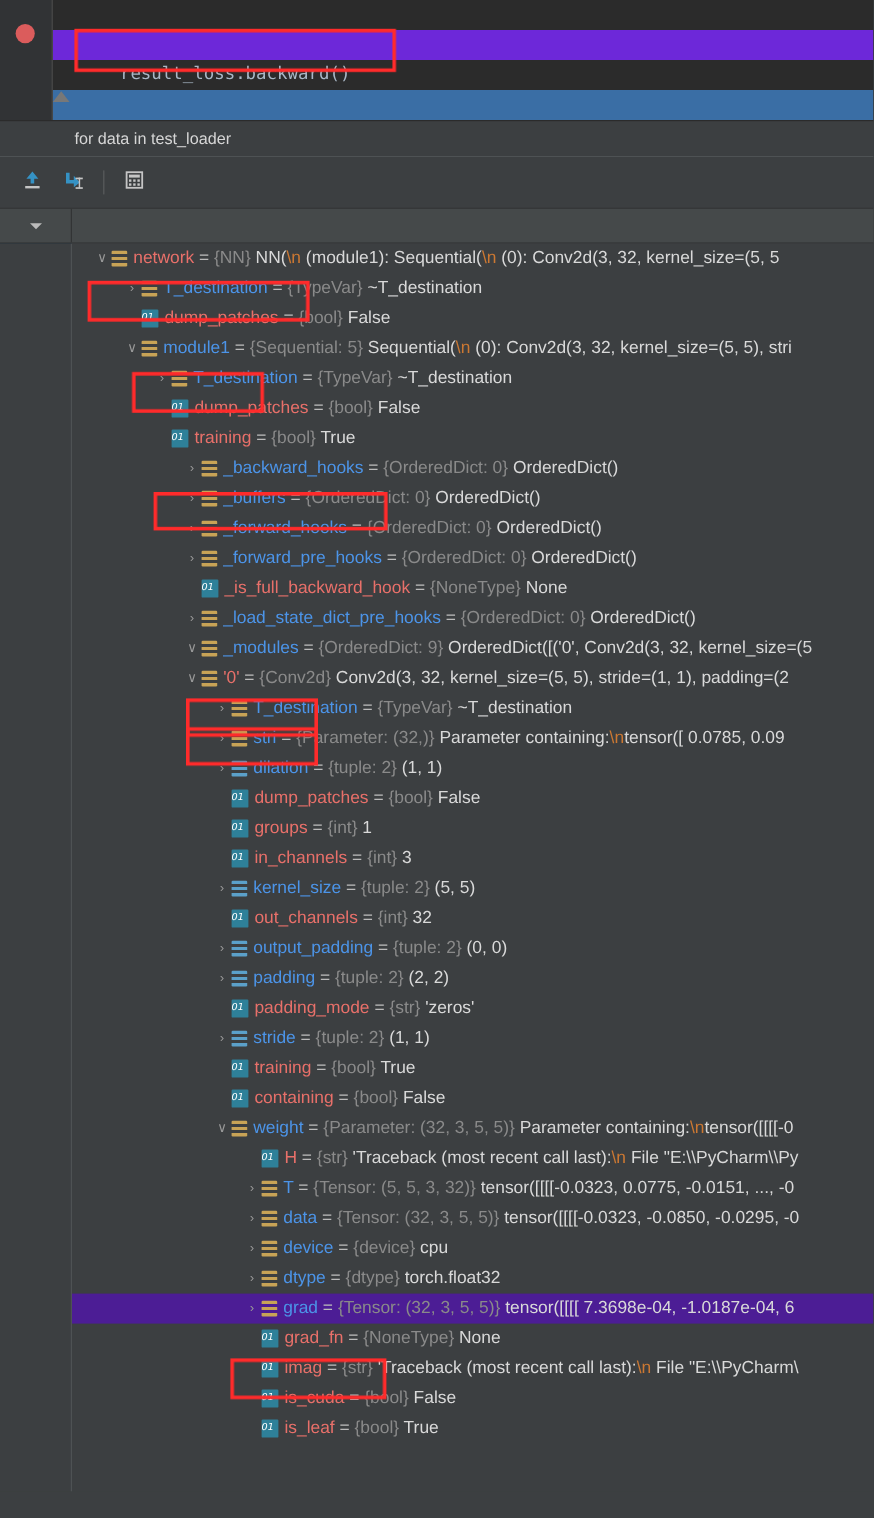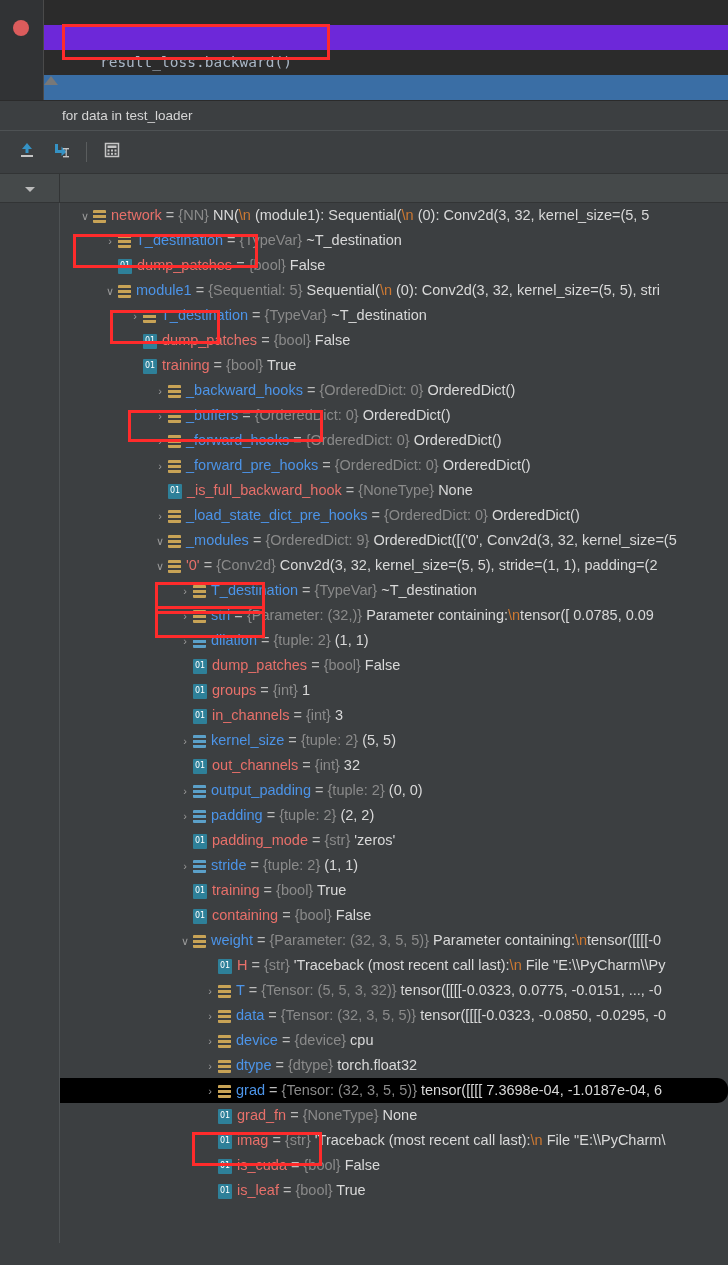--- a/index.html
+++ b/index.html
@@ -126,21 +126,21 @@
     background: #0d293e;
   }
   .vrow {
     position: relative;
     height: 25px; line-height: 25px;
     white-space: nowrap;
     font-size: 14.5px;
     color: #bbbbbb;
     overflow: hidden;
   }
-  .vrow.selected { background: #000000; border-radius: 11px; }
+  .vrow.selected { background: #4c1d95; }
   .vrow .indent { display: inline-block; }
   .arrow {
     display: inline-block;
     width: 14px;
     text-align: center;
     color: #9a9a9a;
     font-size: 11px;
     vertical-align: middle;
   }
   .arrow.spacer { color: transparent; }
@@ -165,23 +165,23 @@
                       #5ba0c9 10px 13px);
     border-radius: 1px;
     position: relative;
   }
   .icon-prim {
     width: 14px; height: 15px;
     background: #2e8099;
     color: #ffffff;
     font-size: 8px;
     line-height: 13px;
-    text-align: center;
     font-family: "DejaVu Sans", sans-serif;
     border-radius: 1px;
+    font-style: italic;
   }
   .icon-key {
     width: 13px; height: 13px;
     color: #c8c8c8;
     font-size: 12px;
     line-height: 13px;
     text-align: center;
   }
   .vname { color: #9876aa; }
   .vname.red  { color: #e8706a; }

